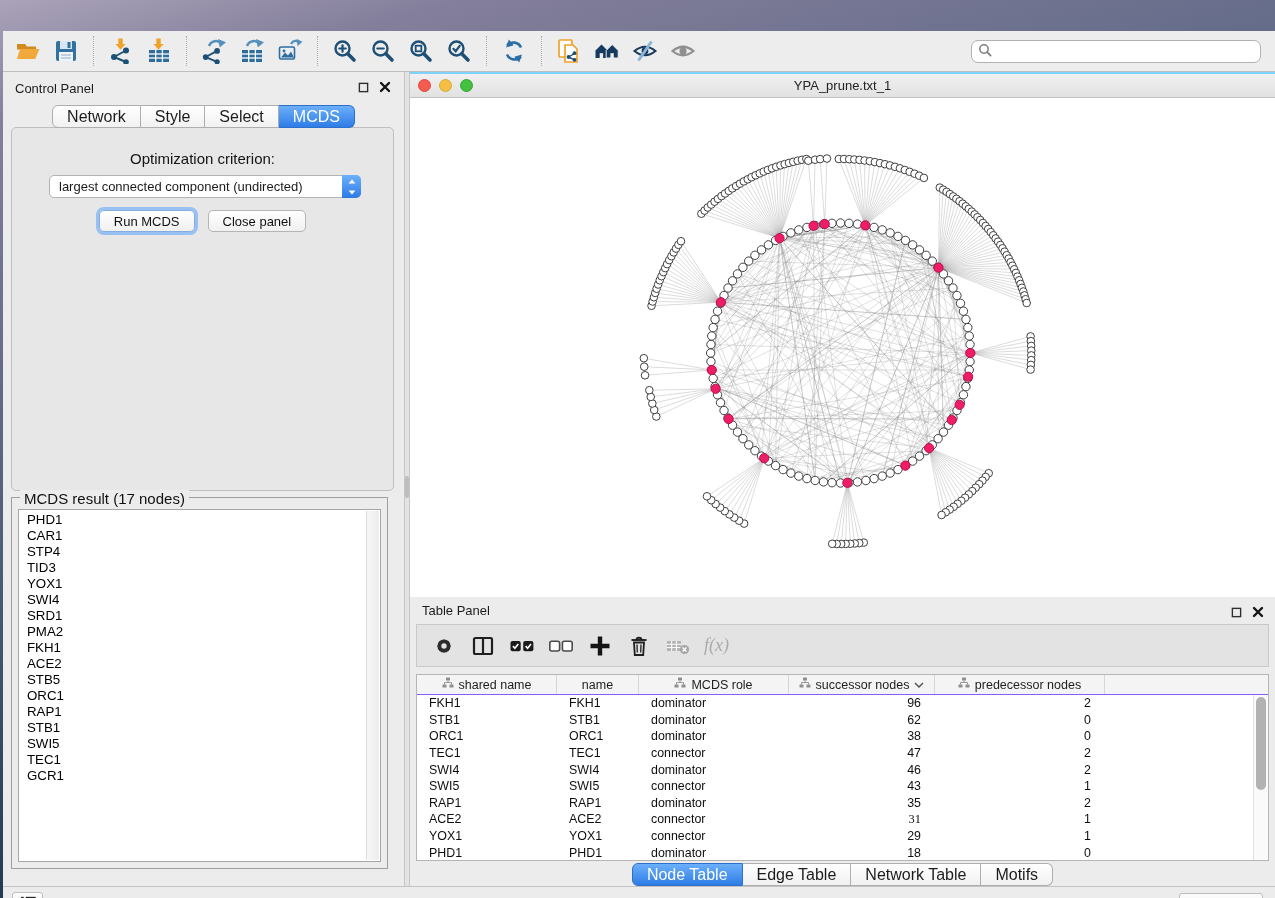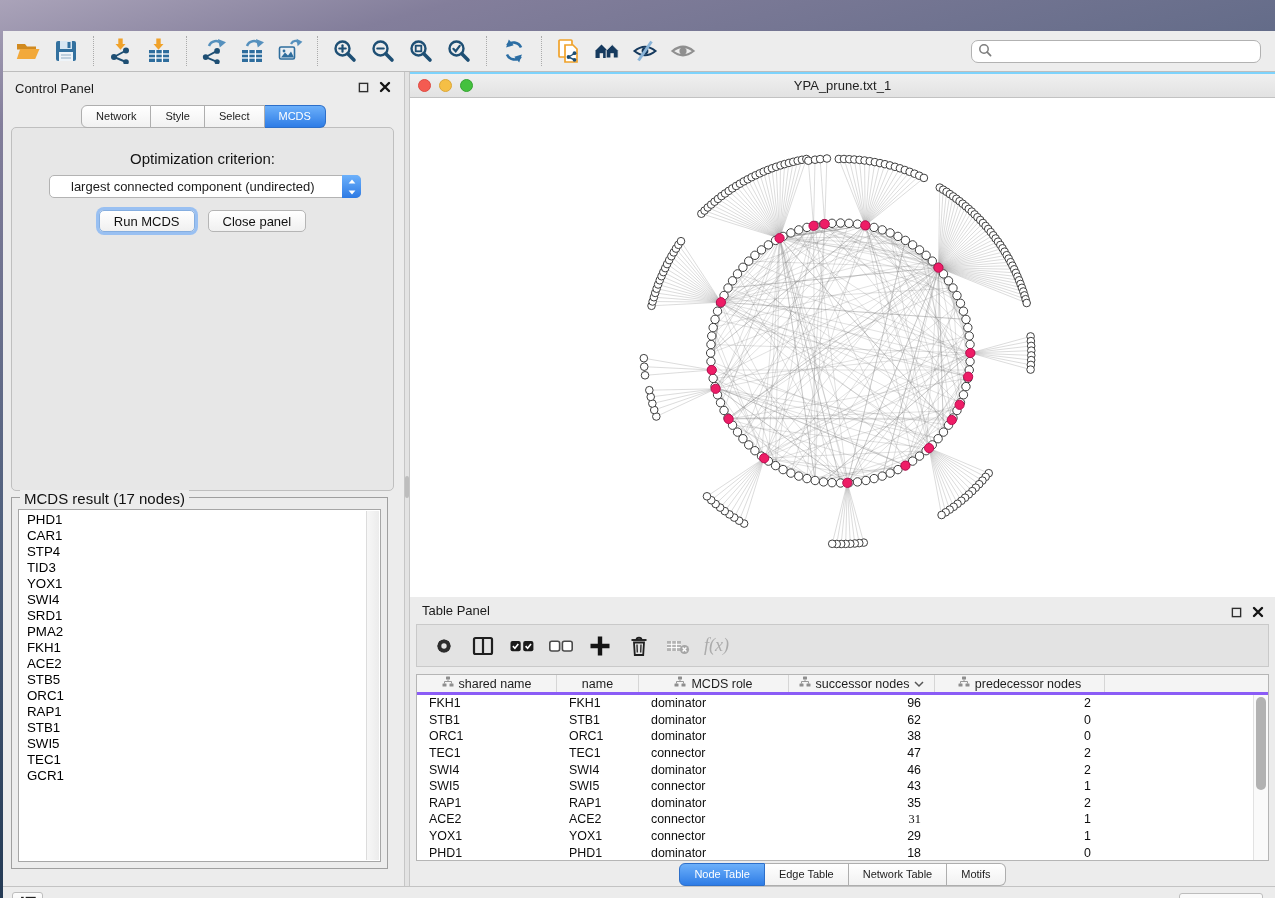--- a/index.html
+++ b/index.html
@@ -21,31 +21,31 @@
             border:1px solid #b2b2b2; border-radius:7px; display:flex; align-items:center; padding-left:6px; }
   .search input { border:none; outline:none; flex:1; height:100%; font-size:12px; background:transparent; }
 
   
   #control-panel { position:absolute; left:0; top:41px; width:401px; bottom:36px; background:#ececec; }
   .cp-head { position:relative; height:30px; }
   .cp-title { position:absolute; left:12px; top:9px; font-size:13px; color:#1c1c1c; }
   .wbtn { position:absolute; top:8px; width:14px; height:14px; display:inline-flex; align-items:center; justify-content:center; }
   .wbtn.float { right:34px; } .wbtn.close { right:12px; }
   .segbar { position:absolute; left:0; right:0; top:33px; display:flex; justify-content:center; z-index:2; }
-  .seg { height:23px; line-height:21px; padding:0 14px; font-size:11px; background:linear-gradient(#ffffff,#f1f1f1);
+  .seg { height:23px; line-height:21px; padding:0 14px; font-size:16px; background:linear-gradient(#ffffff,#f1f1f1);
          border:1px solid #aeaeae; border-left:none; color:#1c1c1c; }
   .seg:first-child { border-left:1px solid #aeaeae; border-radius:6px 0 0 6px; }
   .seg:last-child { border-radius:0 6px 6px 0; }
   .seg.active { background:linear-gradient(#6cb0fa,#2e7ce6); color:#fff; border-color:#2d6fc9; }
   .tab-panel { position:absolute; left:8px; right:10px; top:55px; height:364px; background:#e7e7e7;
                border:1px solid #bfbfbf; border-radius:5px; }
   .opt-label { text-align:center; margin-top:22px; font-size:15px; color:#141414; }
   .dropdown { position:absolute; left:37px; width:312px; top:47px; height:23px; background:#fff;
               border:1px solid #b3b3b3; border-radius:5px; display:flex; align-items:center; }
-  .dd-text { flex:1; font-size:13px; padding-left:21px; white-space:nowrap; overflow:hidden; }
+  .dd-text { flex:1; font-size:13px; padding-left:9px; white-space:nowrap; overflow:hidden; }
   .dd-step { width:19px; height:23px; margin:-1px -1px -1px 0; border-radius:0 5px 5px 0;
              background:linear-gradient(#6db1fb,#2d7ae4); display:flex; align-items:center; justify-content:center; }
   .btn-row { position:absolute; left:0; right:0; top:82px; display:flex; justify-content:center; gap:13px; }
   .mac-btn { height:22px; font-size:13px; font-family:"Liberation Sans",sans-serif; padding:0 14px;
              background:linear-gradient(#ffffff,#f0f0f0); border:1px solid #b5b5b5; border-radius:5px; color:#111; }
   .mac-btn.focus { box-shadow:0 0 0 3px rgba(111,170,248,.65); border-color:#85aee0; }
   .result-box { position:absolute; left:8px; width:377px; top:425px; height:372px; border:1px solid #9f9f9f;
                 background:#ececec; }
   .result-title { position:absolute; top:-8px; left:8px; background:#ececec; padding:0 4px; font-size:15px; color:#111; }
   .result-list { position:absolute; left:6px; right:6px; top:11px; bottom:6px; background:#fff;
@@ -76,21 +76,21 @@
   
   #table-panel { position:absolute; left:0; right:0; top:525px; bottom:0; background:#ececec; }
   .tp-head { position:relative; height:26px; }
   .tp-title { position:absolute; left:12px; top:6px; font-size:13px; }
   .tp-head .wbtn.float { right:32px; } .tp-head .wbtn.close { right:10px; }
   .tp-toolbar { position:absolute; left:6px; right:6px; top:27px; height:43px; background:#e3e3e3;
                 border:1px solid #c9c9c9; display:flex; align-items:center; padding-left:14px; gap:13px; }
   .tpi { width:26px; height:26px; display:inline-flex; align-items:center; justify-content:center; }
   .tpi.fx { width:auto; font-family:"Liberation Serif",serif; font-style:italic; font-size:18px; color:#ababab; }
   .tp-table { position:absolute; left:6px; right:6px; top:77px; bottom:25px; background:#fff; border:1px solid #b5b5b5; }
-  .thead { display:flex; height:20px; background:#f4f4f4; border-bottom:3px solid #8b5cf6; }
+  .thead { display:flex; height:20px; background:#f4f4f4; border-bottom:1px solid #8b5cf6; }
   .th { display:flex; align-items:center; justify-content:center; gap:5px; font-size:12.5px; color:#1d1d1d;
         border-right:1px solid #d6d6d6; position:relative; }
   .tbody { position:absolute; left:0; right:15px; top:20px; bottom:0; overflow:hidden; }
   .tr { display:flex; height:16.6px; align-items:center; }
   .td { font-size:12.4px; color:#0e0e0e; white-space:nowrap; overflow:hidden; }
   .td.left { padding-left:12px; text-align:left; }
   .td.right { padding-right:14px; text-align:right; }
   .vscroll { position:absolute; right:0; top:20px; bottom:0; width:15px; background:#fafafa; border-left:1px solid #e2e2e2; }
   .vscroll .thumb { position:absolute; left:2px; width:10px; top:2px; height:93px; background:#b2b2b2; border-radius:6px; }
   .tp-tabs { position:absolute; left:0; right:0; bottom:2px; height:21px; display:flex; justify-content:center;text-align:right; }

